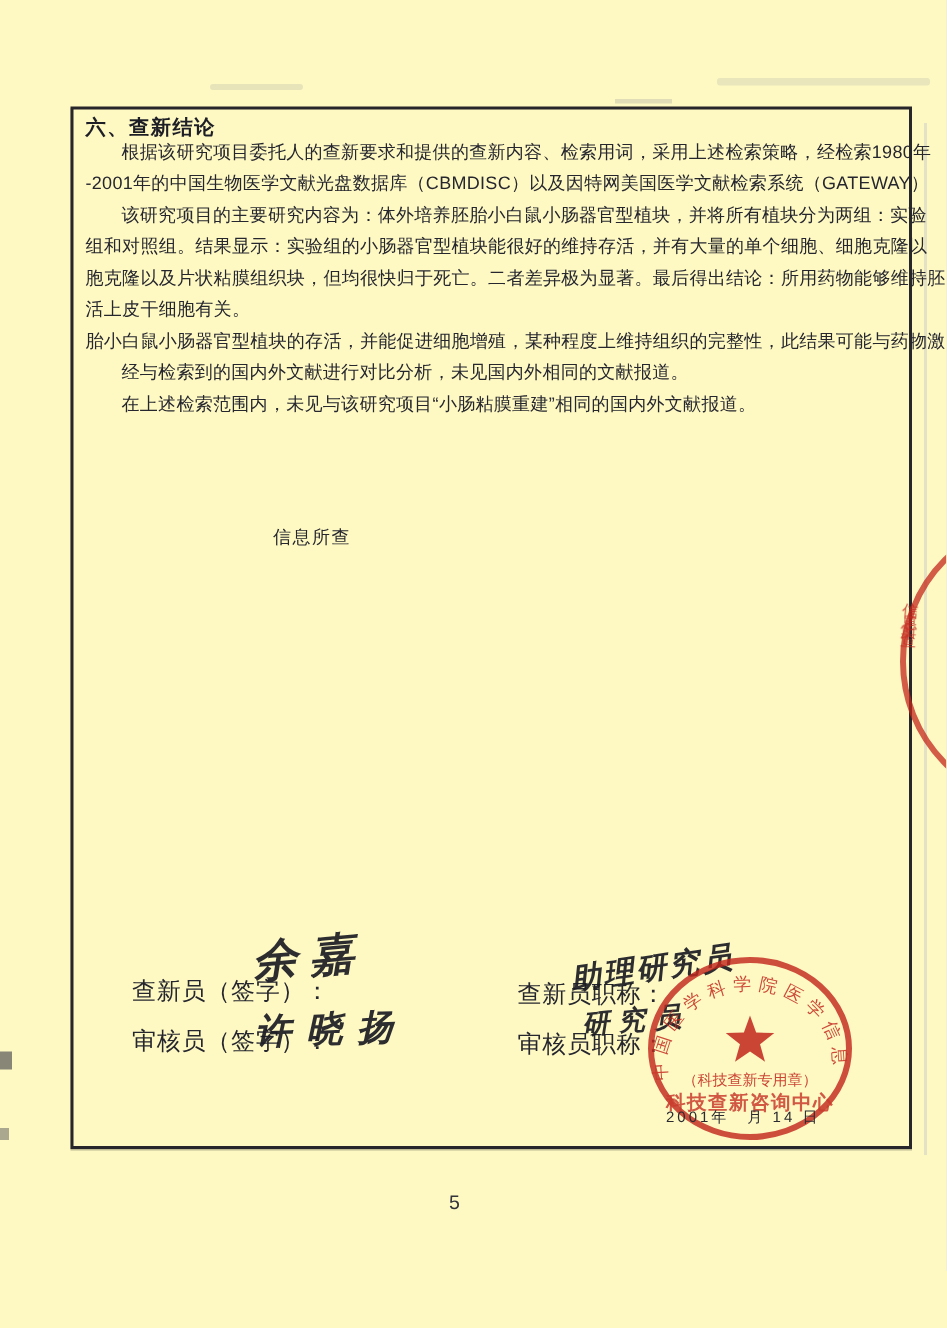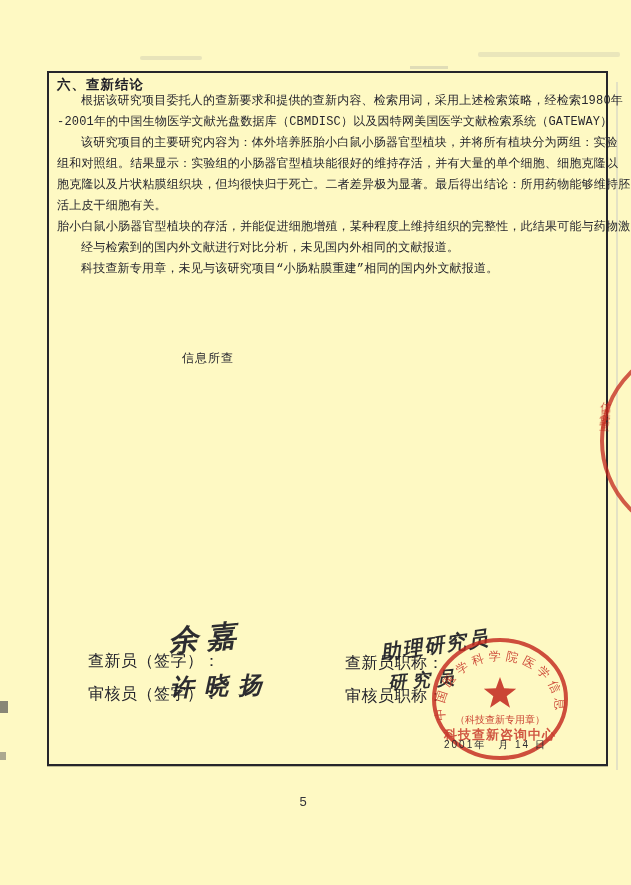--- a/index.html
+++ b/index.html
@@ -16,21 +16,21 @@
     background:transparent;
   }
   .doc-title{
     position:absolute;left:57px;top:76px;
     font-size:13.5px;font-weight:bold;letter-spacing:1px;color:#1e1e26;
   }
   .doc-body{
     position:absolute;left:57px;top:91px;width:537px;
     font-size:12px;line-height:21px;color:#26262e;letter-spacing:0.2px;
   }
-  .body-line{white-space:nowrap;font-family:Liberation Mono, monospace;}
+  .body-line{white-space:nowrap;}
   .body-line.indent{padding-left:2em;}
   .certify{
     position:absolute;left:182px;top:350px;
     font-size:12px;letter-spacing:1px;color:#26262e;
   }
   .sig-label{position:absolute;font-size:16px;color:#26262e;letter-spacing:0.5px;}
   .lbl-checker-sign{left:88px;top:651px;}
   .lbl-reviewer-sign{left:88px;top:684px;}
   .lbl-checker-title{left:345px;top:653px;}
   .lbl-reviewer-title{left:345px;top:686px;}
@@ -85,21 +85,21 @@
 
   <div class="doc-body">
       <div class="body-line indent">根据该研究项目委托人的查新要求和提供的查新内容、检索用词，采用上述检索策略，经检索1980年</div>
       <div class="body-line">-2001年的中国生物医学文献光盘数据库（CBMDISC）以及因特网美国医学文献检索系统（GATEWAY）</div>
       <div class="body-line indent">该研究项目的主要研究内容为：体外培养胚胎小白鼠小肠器官型植块，并将所有植块分为两组：实验</div>
       <div class="body-line">组和对照组。结果显示：实验组的小肠器官型植块能很好的维持存活，并有大量的单个细胞、细胞克隆以</div>
       <div class="body-line">胞克隆以及片状粘膜组织块，但均很快归于死亡。二者差异极为显著。最后得出结论：所用药物能够维持胚</div>
       <div class="body-line">活上皮干细胞有关。</div>
       <div class="body-line">胎小白鼠小肠器官型植块的存活，并能促进细胞增殖，某种程度上维持组织的完整性，此结果可能与药物激</div>
       <div class="body-line indent">经与检索到的国内外文献进行对比分析，未见国内外相同的文献报道。</div>
-      <div class="body-line indent">科技查新专用章，未见与该研究项目“小肠粘膜重建”相同的国内外文献报道。</div>
+      <div class="body-line indent">在上述检索范围内，未见与该研究项目“小肠粘膜重建”相同的国内外文献报道。</div>
     </div>
 
   <div class="certify">信息所查</div>
 
   <div class="sig-label lbl-checker-sign">查新员（签字）：</div>
   <div class="sig-label lbl-reviewer-sign">审核员（签字）：</div>
   <div class="sig-label lbl-checker-title">查新员职称：</div>
   <div class="sig-label lbl-reviewer-title">审核员职称：</div>
 
   <div class="hand hand-checker-sign">余嘉</div>

